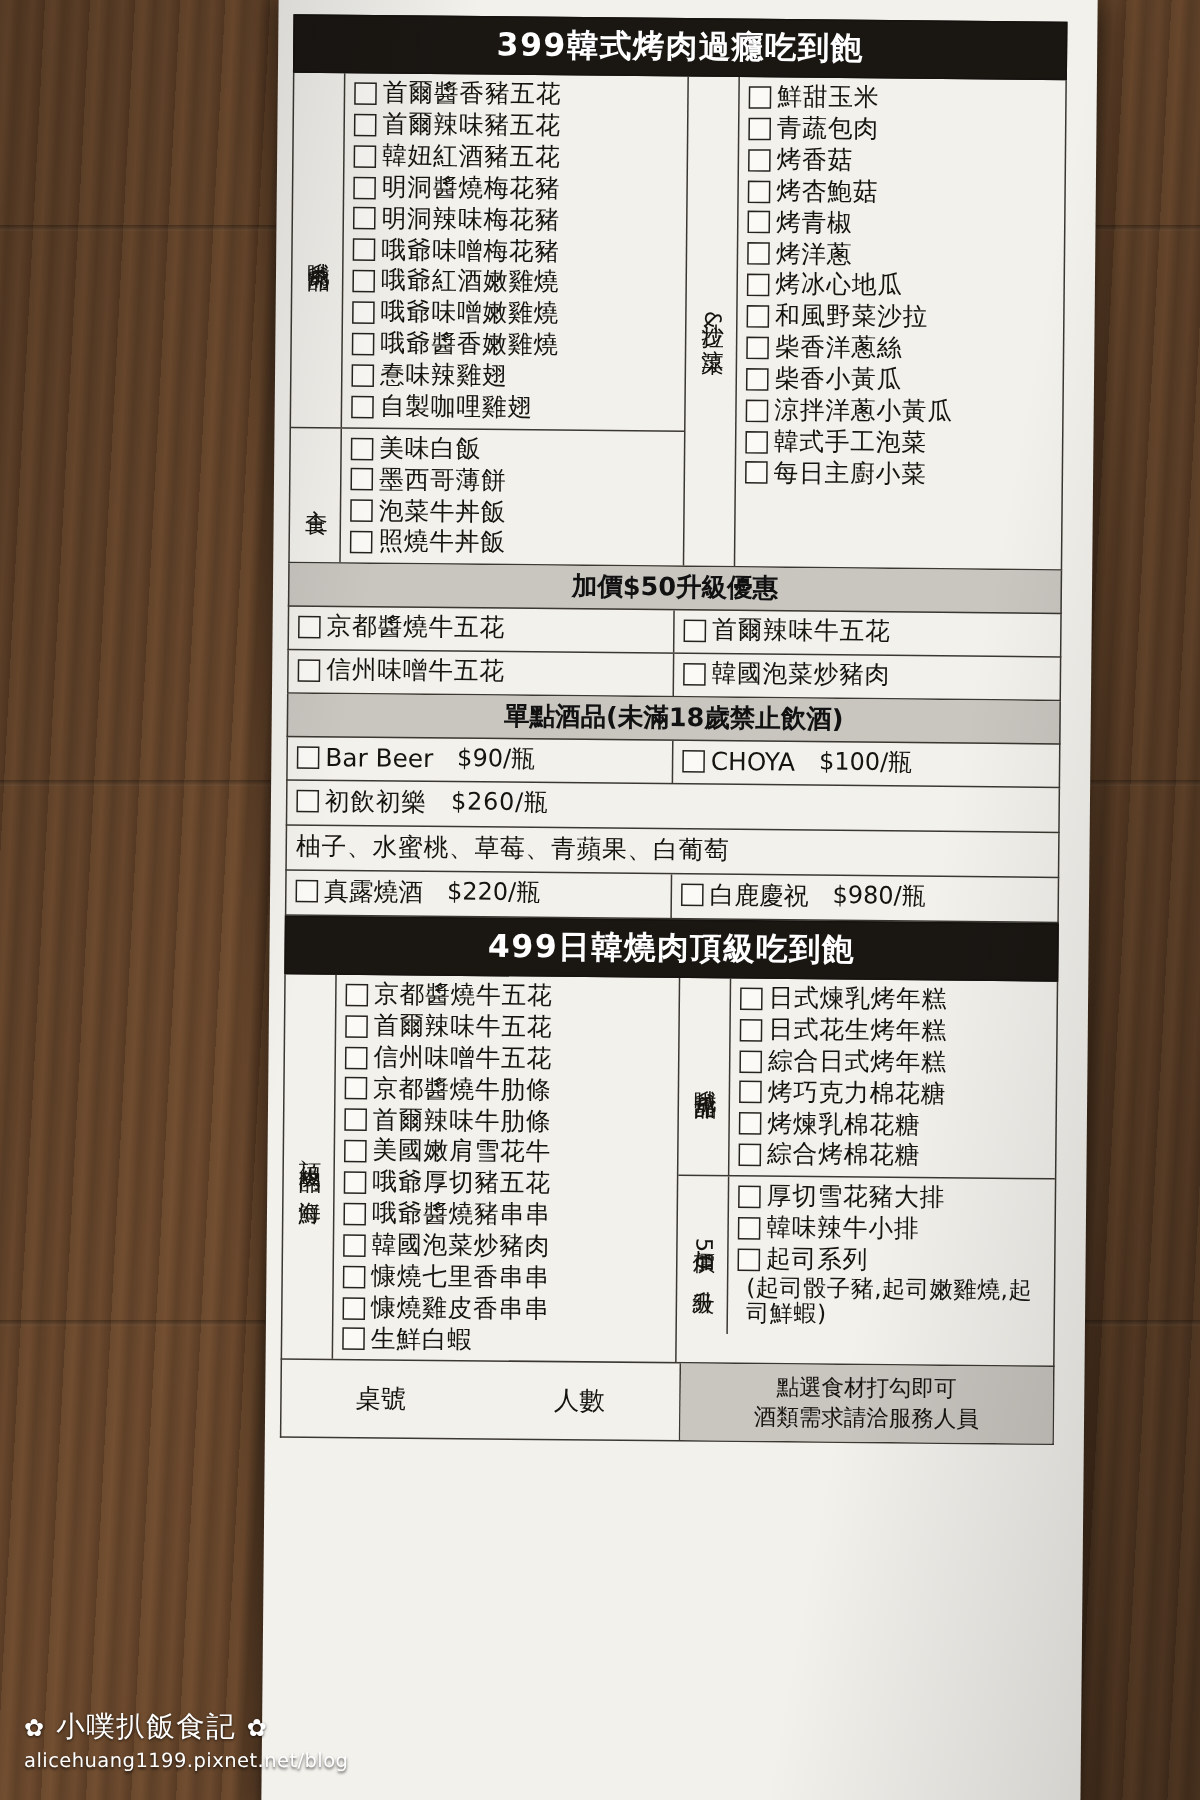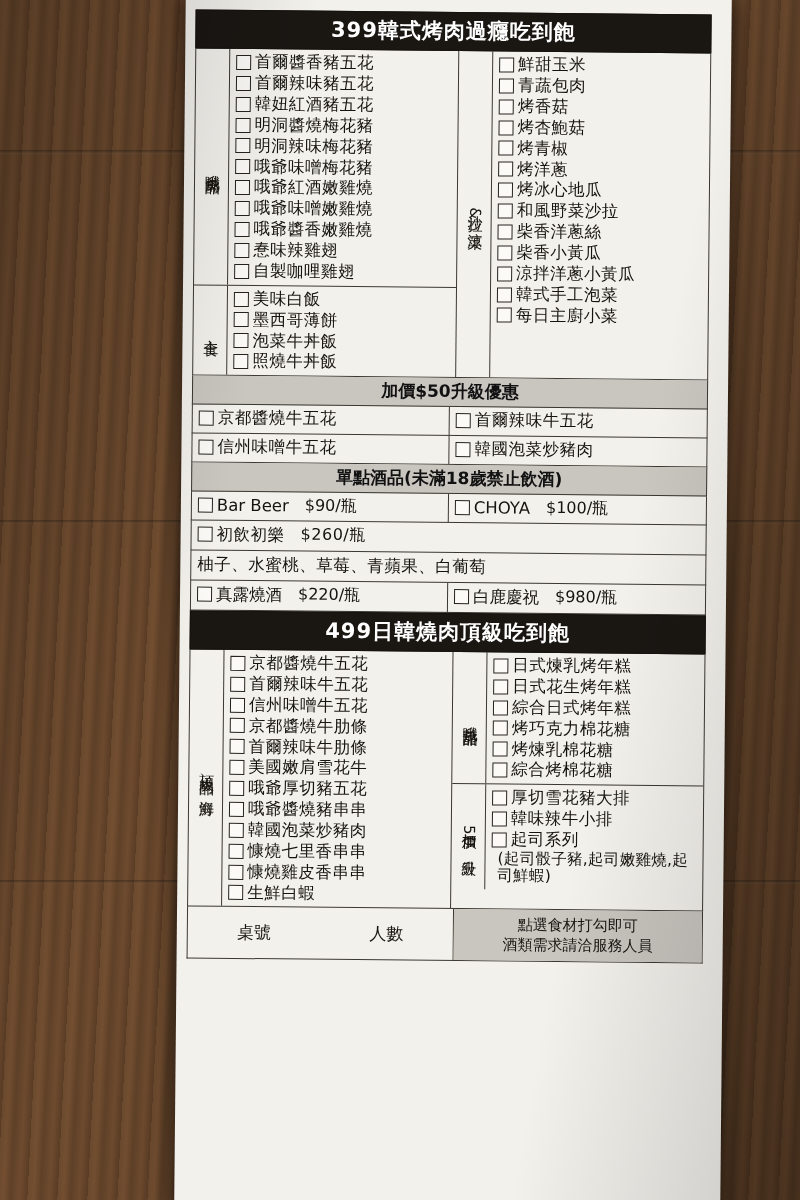--- a/index.html
+++ b/index.html
@@ -532,13 +532,21 @@
         <div class="footer-right">
           <div>點選食材打勾即可</div>
           <div>酒類需求請洽服務人員</div>
         </div>
       </div>
 
     </div>
     <div class="paper-shade"></div>
   </div>
 
+  <div class="watermark">
+    <div class="wm-title">
+      <span class="wm-flower">✿</span>
+      <span>小噗扒飯食記</span>
+      <span class="wm-flower">✿</span>
+    </div>
+    <div class="wm-sub">alicehuang1199.pixnet.net/blog</div>
+  </div>
 </div>
 
 </body></html>

